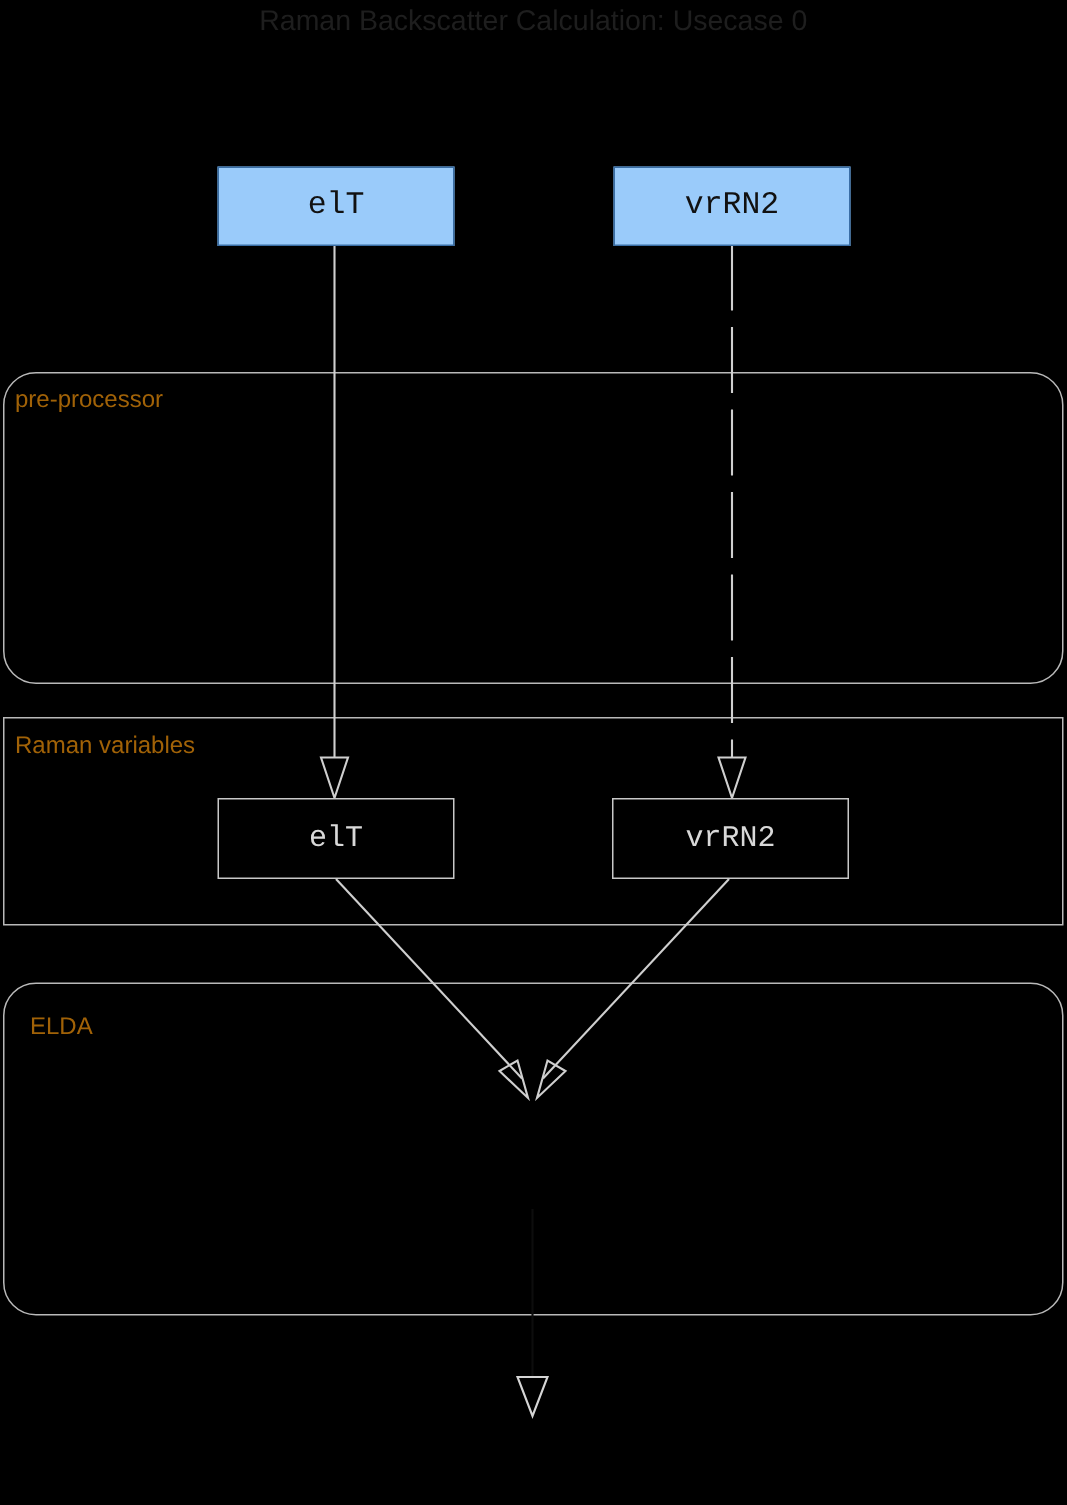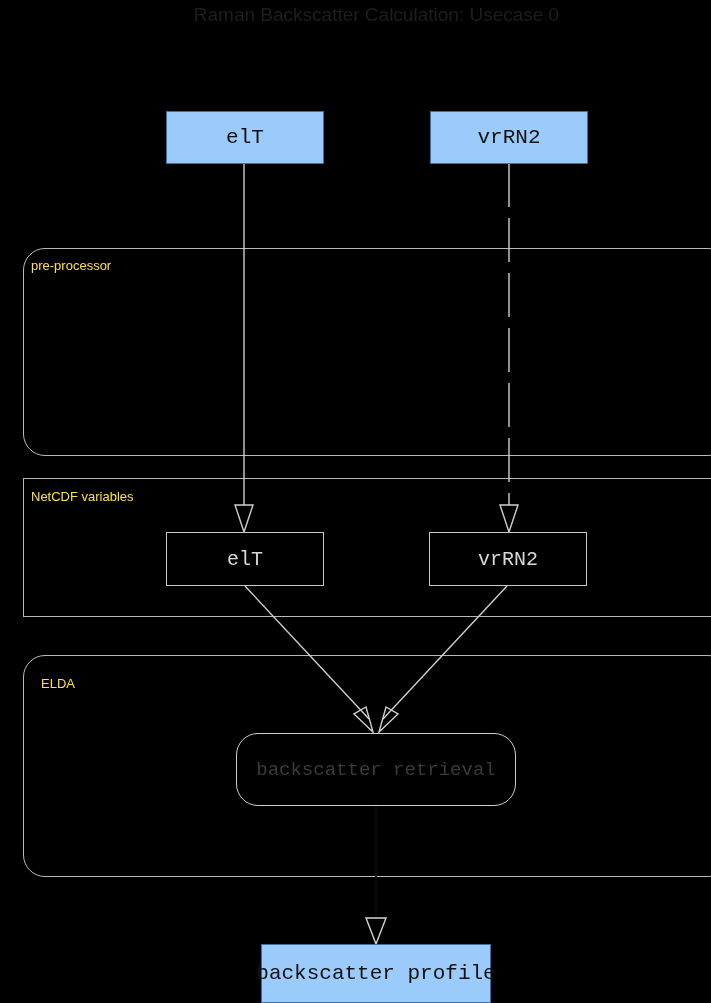--- a/index.html
+++ b/index.html
@@ -13,21 +13,20 @@
     position: relative;
     overflow: hidden;
     font-family: "Liberation Sans", sans-serif;
   }
 
   #diagram-root {
     position: absolute;
     left: 0; top: 0;
     width: 659px;
     height: 1003px;
-    margin-left: 21px;
   }
 
   svg.layer {
     position: absolute;
     left: 0; top: 0;
     width: 711px;
     height: 1003px;
     overflow: visible;
   }
 
@@ -72,22 +71,22 @@
     position: absolute;
     box-sizing: border-box;
     background: transparent;
     border: 1px solid #b9b9b9;
   }
   .group-rounded { border-radius: 22px; }
   .group-square  { border-radius: 0; }
 
   .group-label {
     position: absolute;
-    font-size: 13px;
-    color: #fde047;
+    font-size: 16px;
+    color: #a16207;
     white-space: nowrap;
   }
 
   .title {
     position: absolute;
     left: 0;
     top: 4px;
     width: 711px;
     text-align: center;
     font-size: 19px;
@@ -99,21 +98,21 @@
 <body>
 
 <div id="diagram-root">
 
   <div class="title">Raman Backscatter Calculation: Usecase 0</div>
 
   <div class="group group-rounded" style="left:2px; top:248px; width:707px; height:208px;"></div>
   <div class="group-label" style="left:10px; top:258px;">pre-processor</div>
 
   <div class="group group-square" style="left:2px; top:478px; width:707px; height:139px;"></div>
-  <div class="group-label" style="left:10px; top:489px;">NetCDF variables</div>
+  <div class="group-label" style="left:10px; top:489px;">Raman variables</div>
 
   <div class="group group-rounded" style="left:2px; top:655px; width:707px; height:222px;"></div>
   <div class="group-label" style="left:20px; top:676px;">ELDA</div>
 
   <svg class="layer" viewBox="0 0 711 1003" preserveAspectRatio="none">
 
     <line x1="223" y1="163" x2="223" y2="505" stroke="#cfcfcf" stroke-width="1.4"></line>
     <polygon points="214,505 232,505 223,532" fill="none" stroke="#cfcfcf" stroke-width="1.4"></polygon>
 
     <line x1="488" y1="163" x2="488" y2="505" stroke="#cfcfcf" stroke-width="1.4" stroke-dasharray="44 11"></line>
@@ -138,21 +137,15 @@
   </div>
 
   <div class="node node-outline" style="left:145px; top:532px; width:158px; height:54px;">
     <span>elT</span>
   </div>
 
   <div class="node node-outline" style="left:408px; top:532px; width:158px; height:54px;">
     <span>vrRN2</span>
   </div>
 
-  <div class="node node-round" style="left:215px; top:733px; width:280px; height:73px;">
-    <span>backscatter retrieval</span>
-  </div>
 
-  <div class="node node-blue" style="left:240px; top:944px; width:230px; height:59px;">
-    <span>backscatter profile</span>
-  </div>
 
 </div>
 
 </body></html>

